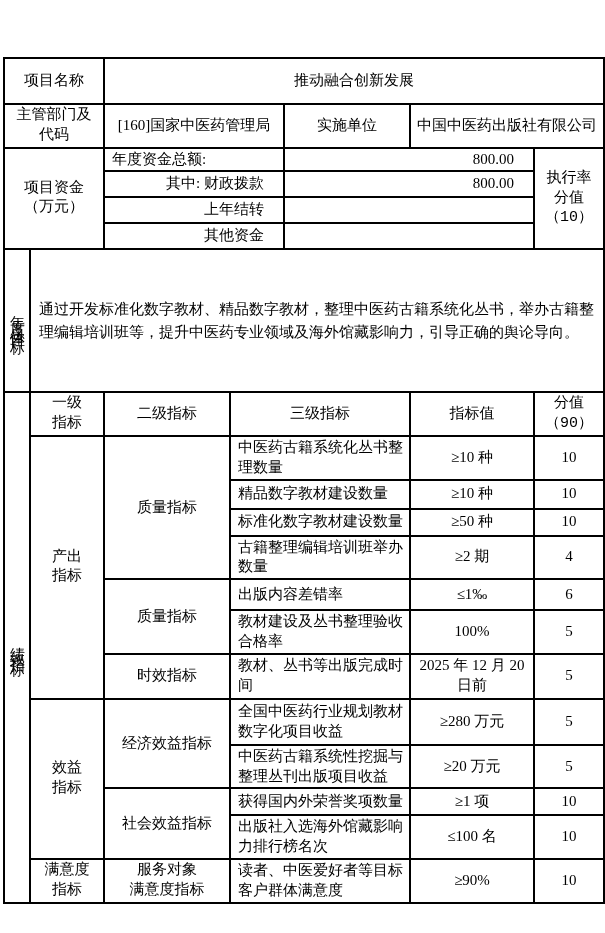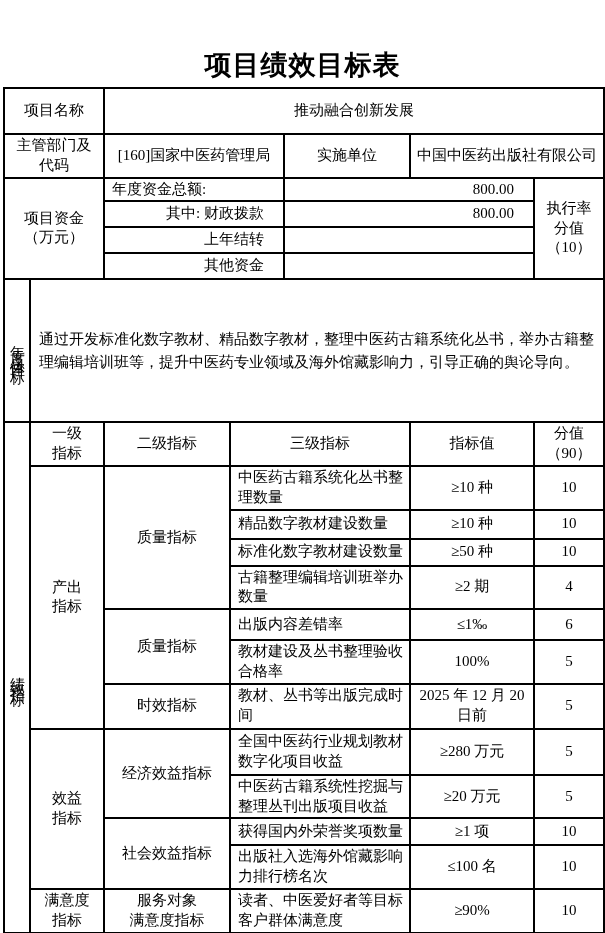--- a/index.html
+++ b/index.html
@@ -35,35 +35,34 @@
     border: 2px solid #000;
     font-size: 15px;
     line-height: 1.32;
     text-align: center;
     vertical-align: middle;
     padding: 1px 4px;
     overflow: hidden;
   }
   td.left  { text-align: left;  padding-left: 7px; }
   td.right { text-align: right; padding-right: 19px; }
-  td.pre   { white-space: pre-line; }
+  td.pre   { white-space: pre-line; font-family: Liberation Mono, monospace; }
   td.vert  { padding: 0; }
   td.vert span {
     display: inline-block;
     writing-mode: vertical-rl;
     letter-spacing: 5px;
     line-height: 1;
   }
   td.goal-text { text-align: left; padding: 20px 8px; line-height: 1.55; }
 </style>
 </head>
 <body>
 
 <div class="doc">
-  <div class="title">项目绩效目标表</div>
 
   <table class="main">
     <colgroup>
       <col style="width:26px">
         <col style="width:74px">
         <col style="width:126px">
       <col style="width:54px">
         <col style="width:126px">
         <col style="width:124px">
       <col style="width:70px">

